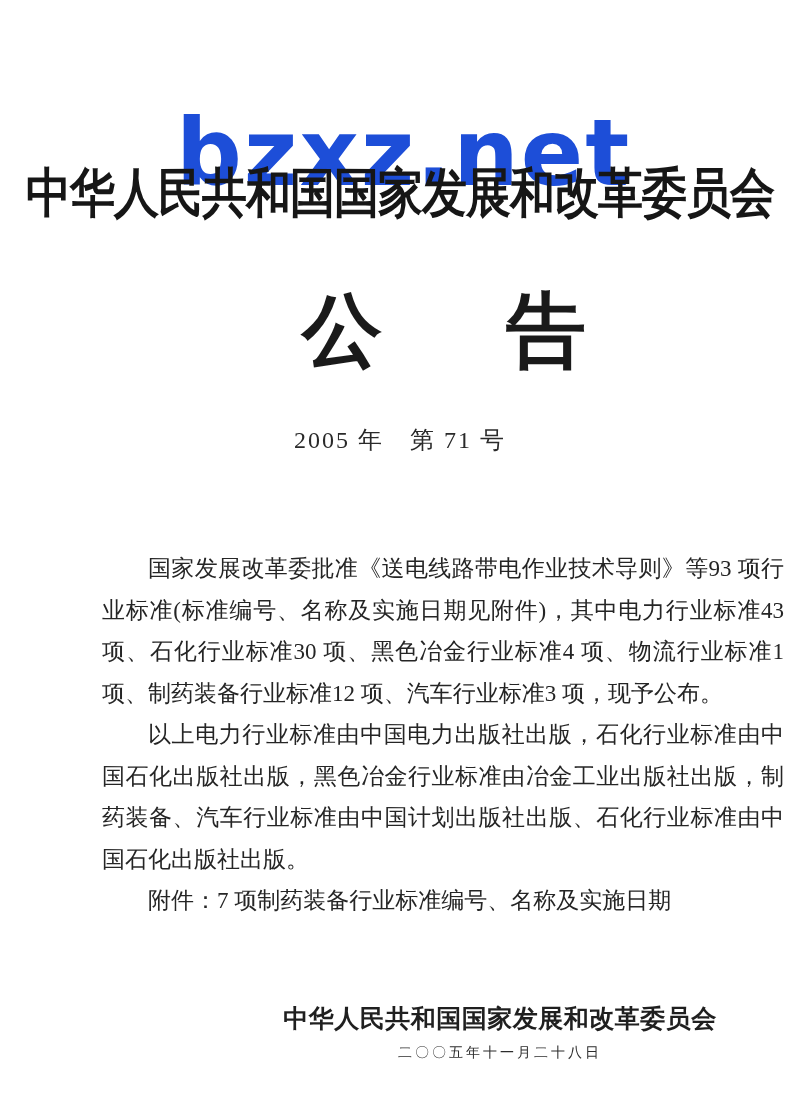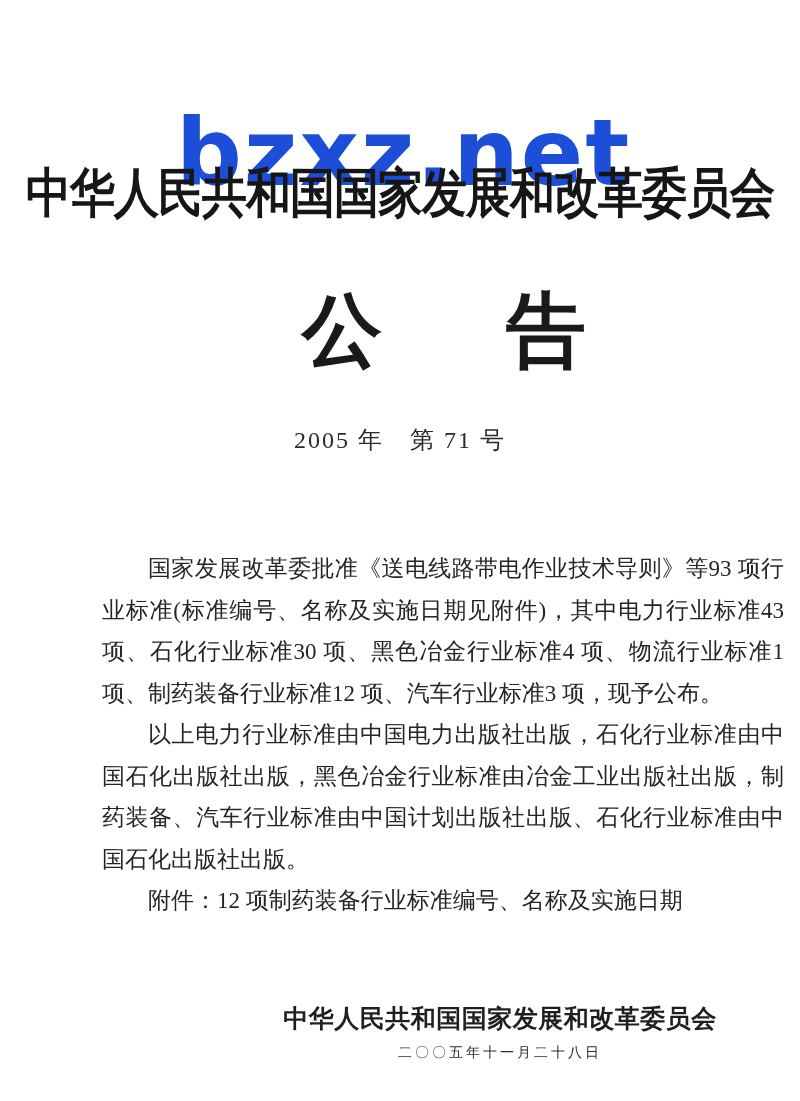--- a/index.html
+++ b/index.html
@@ -112,21 +112,21 @@
 
   <h1 class="agency">中华人民共和国国家发展和改革委员会</h1>
 
   <div class="doc-type">公告</div>
 
   <div class="issue-line">2005 年　第 71 号</div>
 
   <div class="body-text">
     <p>国家发展改革委批准《送电线路带电作业技术导则》等93 项行业标准(标准编号、名称及实施日期见附件)，其中电力行业标准43 项、石化行业标准30 项、黑色冶金行业标准4 项、物流行业标准1 项、制药装备行业标准12 项、汽车行业标准3 项，现予公布。</p>
     <p>以上电力行业标准由中国电力出版社出版，石化行业标准由中国石化出版社出版，黑色冶金行业标准由冶金工业出版社出版，制药装备、汽车行业标准由中国计划出版社出版、石化行业标准由中国石化出版社出版。</p>
-    <p>附件：12 项制药装备行业标准编号、名称及实施日期</p>
+    <p>附件：7 项制药装备行业标准编号、名称及实施日期</p>
   </div>
 
   <div class="footer">
     <div class="signature">中华人民共和国国家发展和改革委员会</div>
     <div class="sig-date">二〇〇五年十一月二十八日</div>
   </div>
 
 </div>
 
 </body></html>

